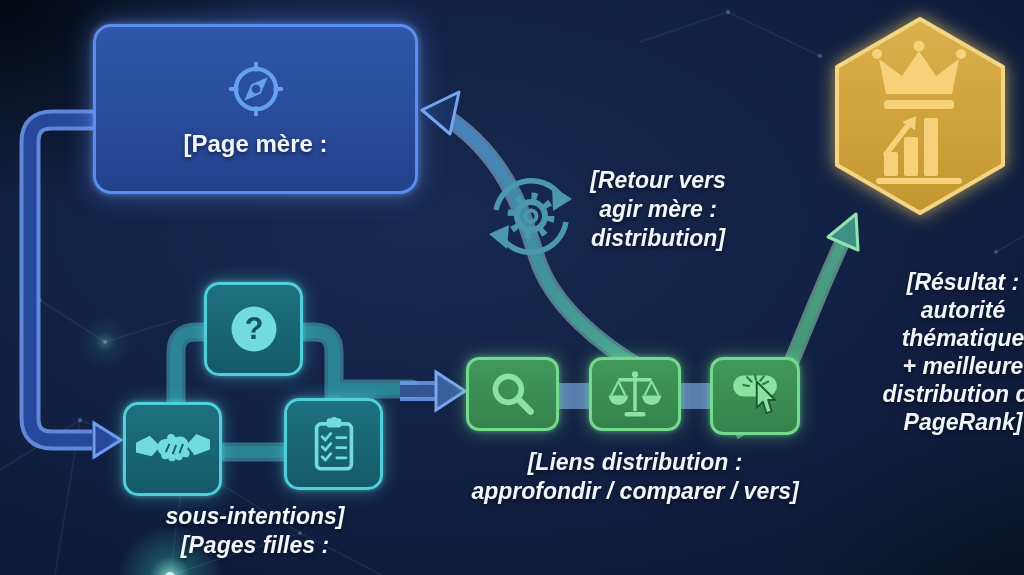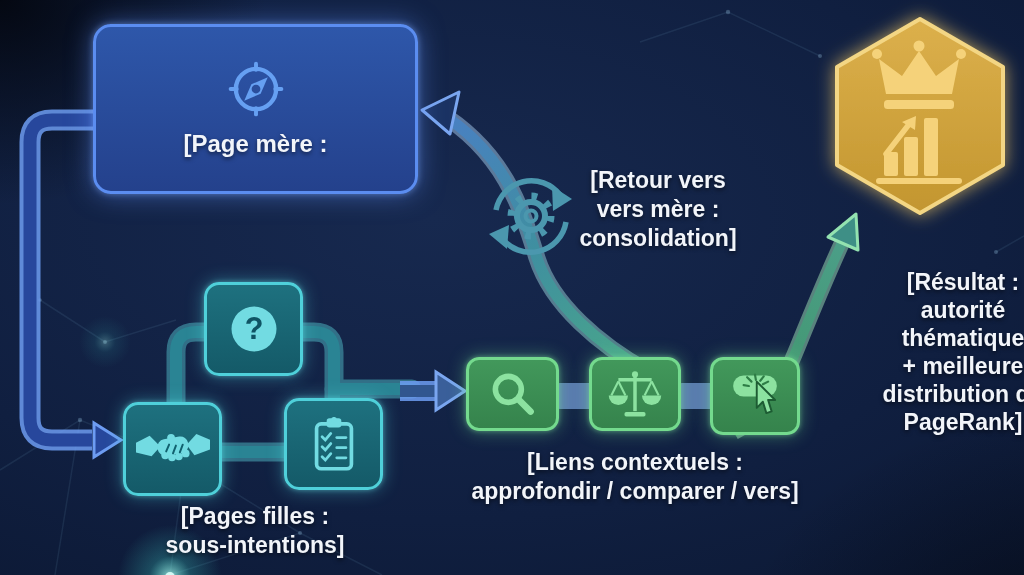--- a/index.html
+++ b/index.html
@@ -36,21 +36,21 @@
   .green{
     background:linear-gradient(180deg,#42985b,#35834c);
     border:3px solid #74da8e;border-radius:13px;
     box-shadow:0 0 18px rgba(110,220,145,.45), 0 0 5px rgba(140,235,165,.45);
   }
   #ns{left:466px;top:357px;width:93px;height:74px;}
   #nb{left:589px;top:357px;width:92px;height:74px;}
   #na{left:710px;top:357px;width:90px;height:78px;}
   .flabel{position:absolute;z-index:3;font-weight:bold;color:#f2f5fa;text-align:center;
     font-size:23px;line-height:29px;text-shadow:0 2px 4px rgba(0,0,0,.55);}
-  .flabel span{display:block;white-space:nowrap;}
+  .flabel span{display:block;white-space:nowrap;font-style:italic;}
   #children-label{left:105px;top:502px;width:300px;}
   #links-label{left:448px;top:448px;width:374px;}
   #return-label{left:550px;top:166px;width:216px;}
   #result-label{left:853px;top:268px;width:220px;line-height:28px;}
 </style>
 </head>
 <body>
 
 <div class="stage">
 
@@ -270,31 +270,31 @@
           <line x1="33" y1="10" x2="32" y2="4"></line>
         <line x1="38" y1="11" x2="42" y2="6"></line>
           <line x1="25" y1="17" x2="19" y2="16"></line>
         <line x1="41" y1="15" x2="47" y2="12"></line>
       </g>
       <polygon points="34,12 34,42 41,35 45,48 51,46 47,33 55,33" fill="#8ce2a0" stroke="#1d5c33" stroke-width="2.2" stroke-linejoin="round"></polygon>
     </svg>
   </div>
 
   <div class="flabel" id="children-label">
+    <span>sous-intentions]</span>
     <span>[Pages filles :</span>
-    <span>sous-intentions]</span>
   </div>
   <div class="flabel" id="links-label">
-    <span>[Liens contextuels :</span>
+    <span>[Liens distribution :</span>
     <span>approfondir / comparer / vers]</span>
   </div>
   <div class="flabel" id="return-label">
     <span>[Retour vers</span>
-    <span>vers mère :</span>
-    <span>consolidation]</span>
+    <span>agir mère :</span>
+    <span>distribution]</span>
   </div>
   <div class="flabel" id="result-label">
     <span>[Résultat :</span>
     <span>autorité</span>
     <span>thématique</span>
     <span>+ meilleure</span>
     <span>distribution du</span>
     <span>PageRank]</span>
   </div>
 

